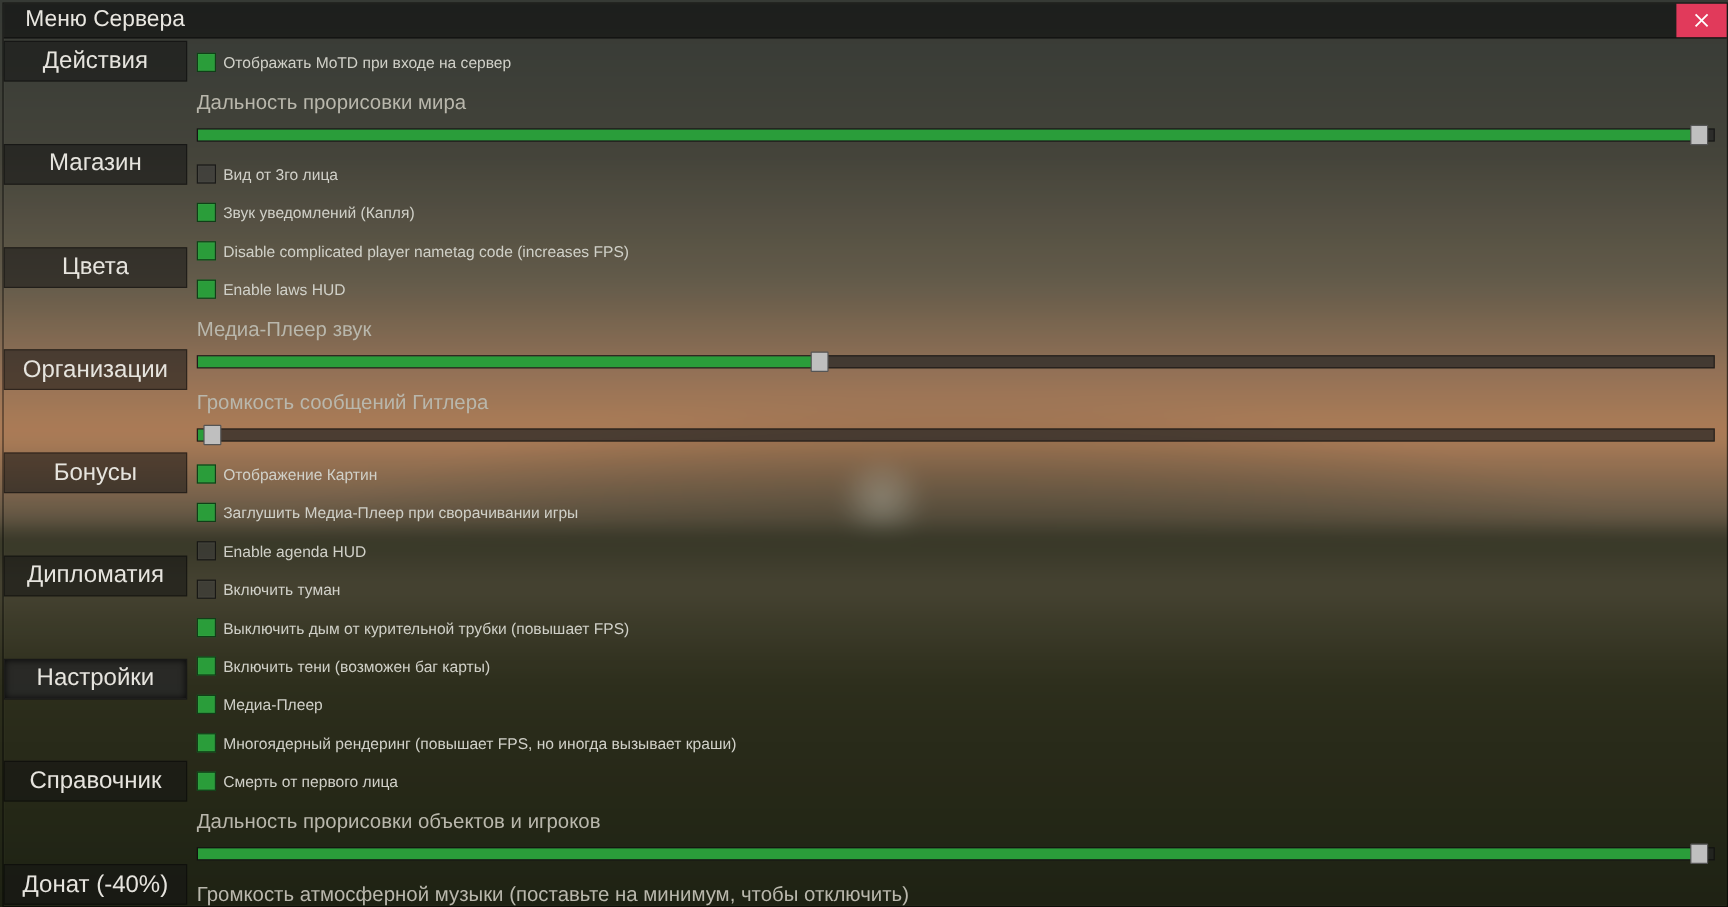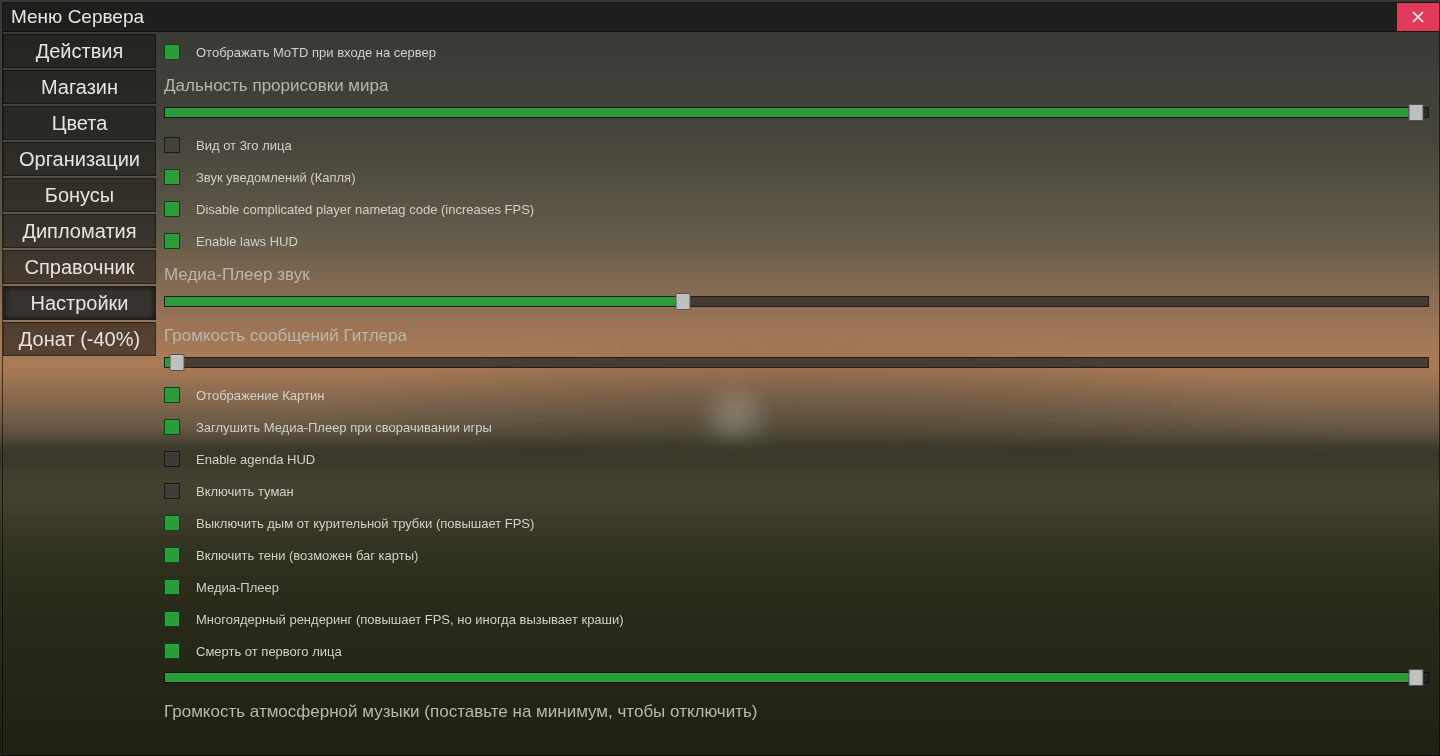--- a/index.html
+++ b/index.html
@@ -49,21 +49,21 @@
     position: relative;
     height: 28px;
     background: rgba(10,10,10,0.55);
     border-bottom: 1px solid rgba(0,0,0,0.5);
     display: flex;
     align-items: center;
   }
   .titlebar .title {
     color: #e8e6e0;
     font-size: 19px;
-    padding-left: 8px;
+    padding-left: 18px;
     white-space: nowrap;
   }
   .close-btn {
     position: absolute;
     right: 0;
     top: 0;
     width: 42px;
     height: 28px;
     background: #e13a5b;
     display: flex;
@@ -79,20 +79,21 @@
     display: flex;
     height: calc(100% - 28px);
   }
 
   .sidebar {
     width: 153px;
     flex: 0 0 auto;
     display: flex;
     flex-direction: column;
     margin-top: 2px;
+    justify-content: space-between;
   }
   .side-item {
     height: 32px;
     margin-bottom: 2px;
     background: rgba(20,20,20,0.55);
     border: 1px solid rgba(0,0,0,0.4);
     display: flex;
     align-items: center;
     justify-content: center;
     font-size: 20px;
@@ -112,21 +113,20 @@
     position: relative;
     display: flex;
     flex-direction: column;
   }
 
   .chk-row {
     display: flex;
     align-items: center;
     height: 28px;
     margin-bottom: 4px;
-    gap: 10px;
   }
   .chk {
     width: 14px;
     height: 14px;
     border: 1px solid rgba(0,0,0,0.6);
     margin-right: 6px;
     flex: 0 0 auto;
     box-shadow: inset 0 0 2px rgba(255,255,255,0.08);
     position: relative;
   }
@@ -208,25 +208,25 @@
         </div>
       <div class="side-item">
           <span>Организации</span>
         </div>
       <div class="side-item">
           <span>Бонусы</span>
         </div>
       <div class="side-item">
           <span>Дипломатия</span>
         </div>
-      <div class="side-item">
-          <span>Справочник</span>
-        </div>
       <div class="side-item active">
           <span>Настройки</span>
+        </div>
+      <div class="side-item">
+          <span>Справочник</span>
         </div>
       <div class="side-item">
           <span>Донат (-40%)</span>
         </div>
     </div>
 
     <div class="content">
 
       <div class="chk-row">
         <div class="chk on"></div>
@@ -301,20 +301,21 @@
       </div>
       <div class="chk-row">
         <div class="chk on"></div>
         <span class="chk-label">Многоядерный рендеринг (повышает FPS, но иногда вызывает краши)</span>
       </div>
       <div class="chk-row">
         <div class="chk on"></div>
         <span class="chk-label">Смерть от первого лица</span>
       </div>
 
+      <div class="section-label">Дальность прорисовки объектов и игроков</div>
       <div class="slider">
         <div class="track"></div>
         <div class="fill" style="width:99%;"></div>
         <div class="thumb" style="left:99%;"></div>
       </div>
 
       <div class="section-label" style="margin-bottom:0;">Громкость атмосферной музыки (поставьте на минимум, чтобы отключить)</div>
 
     </div>
   </div>

